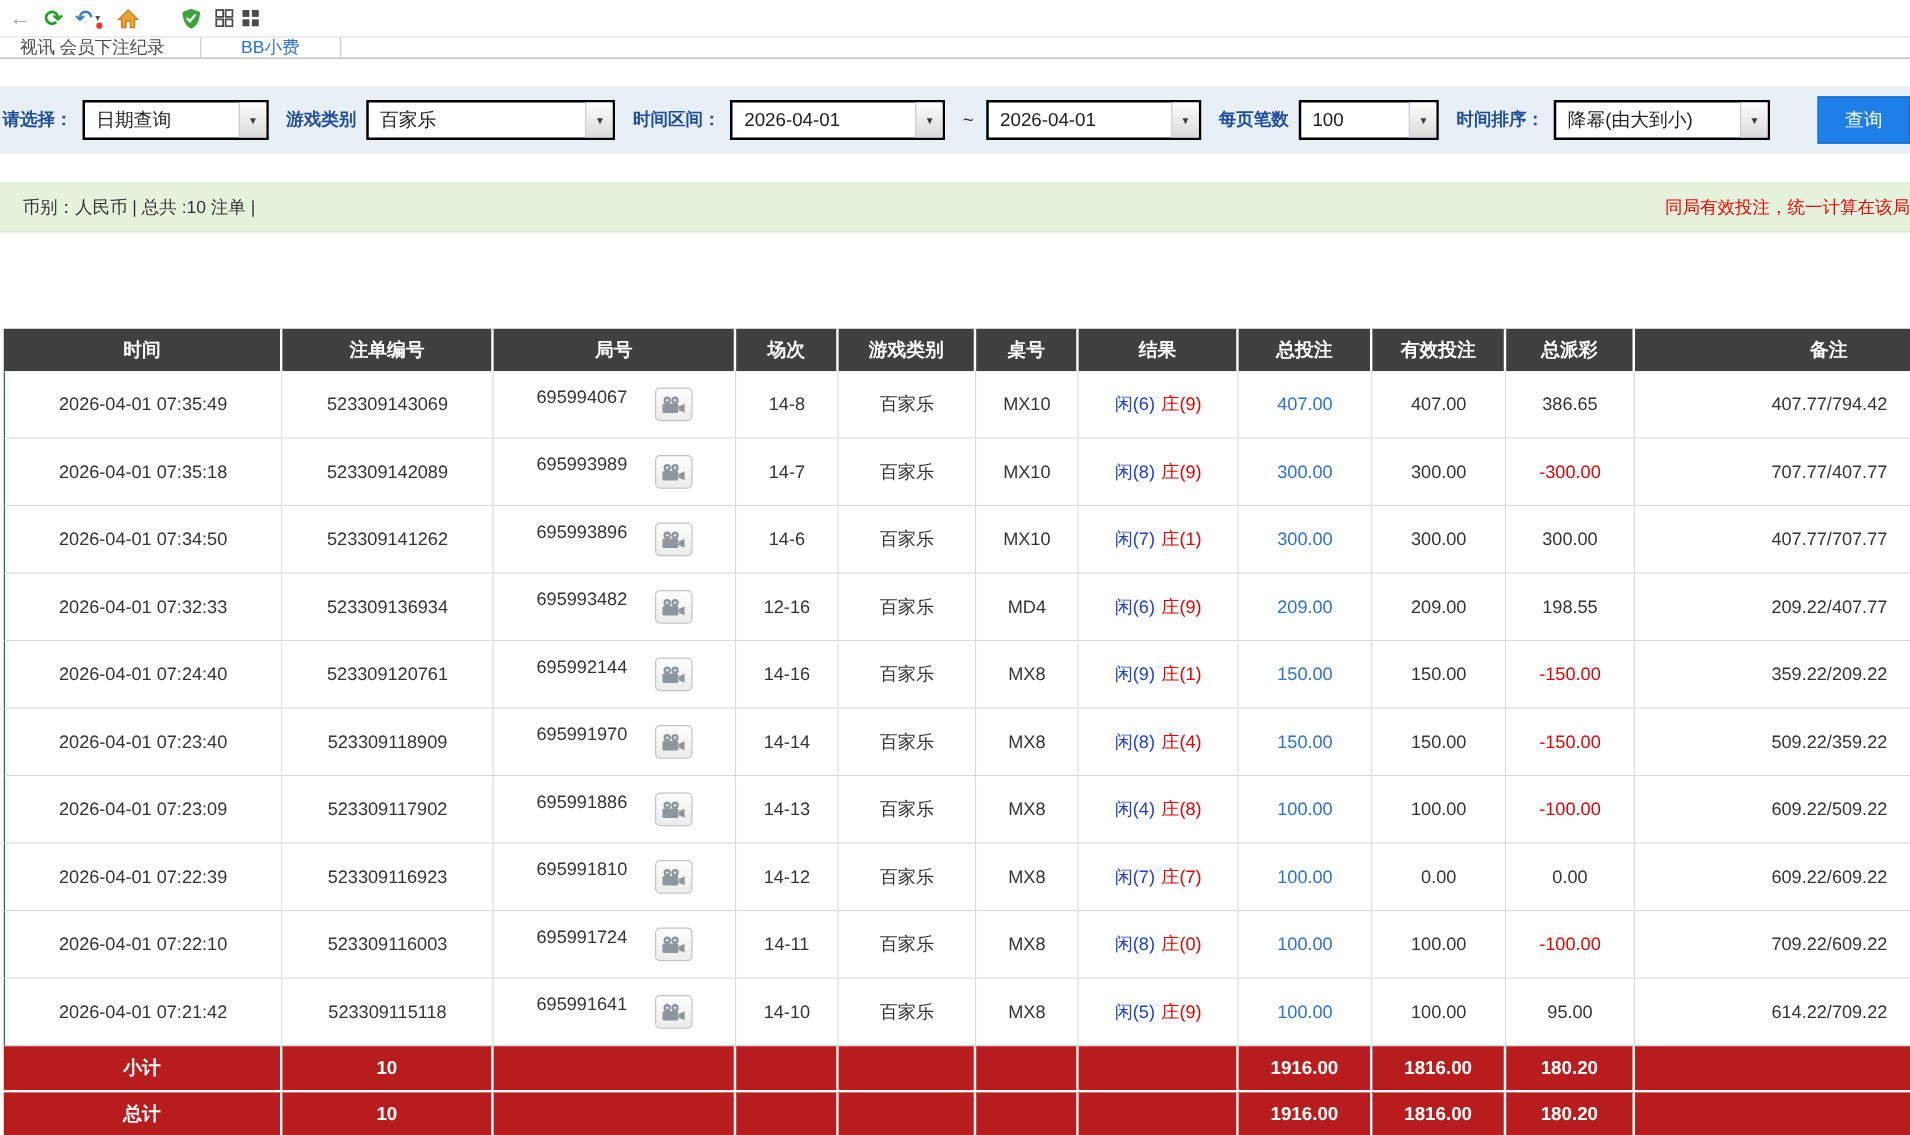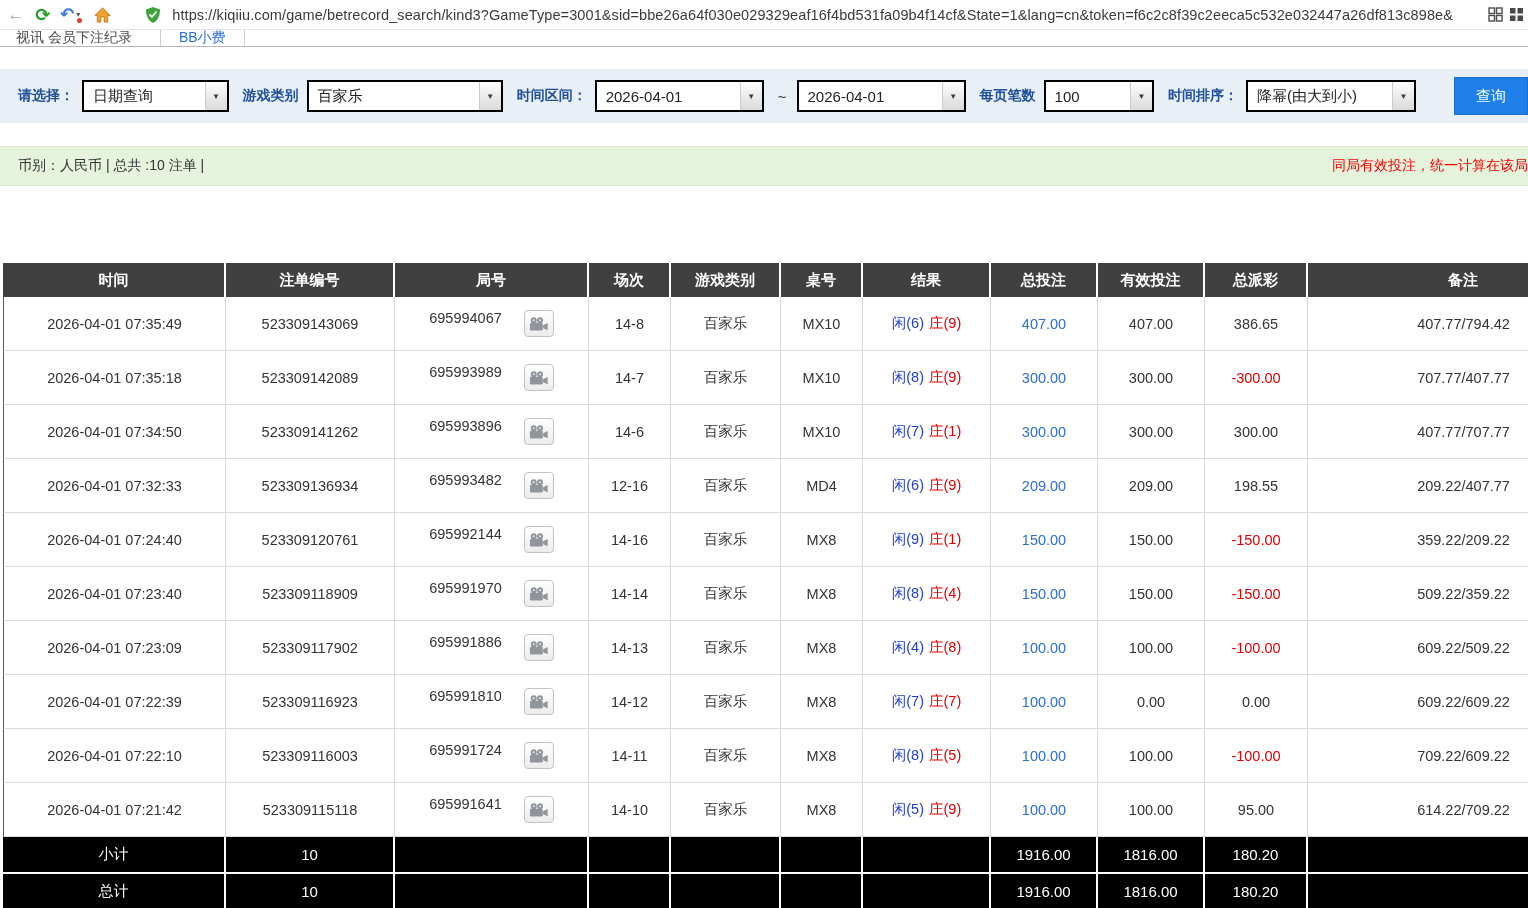--- a/index.html
+++ b/index.html
@@ -33,28 +33,28 @@
 
   
   .tab-bar {
     height: 17px; border-bottom: 1px solid #b7b7b7;
     display: flex; align-items: flex-end; padding-left: 10px;
     overflow: hidden;
   }
   .tab { font-size: 14px; line-height: 17px; padding: 0 6px; cursor: pointer; }
   .tab-records { color: #4a4a4a; }
   .tab-tip {
-    color: #2a70d8; margin-left: 22px; padding: 0 18px;
+    color: #2a70d8; margin-left: 22px; padding: 0 32px;
     border-left: 1px solid #cfcfcf; border-right: 1px solid #cfcfcf;
   }
 
   
   .filter-bar {
     margin-top: 22px; height: 54px; background: #e9eff7;
-    display: flex; align-items: center; padding-left: 18px;
+    display: flex; align-items: center; padding-left: 2px;
     white-space: nowrap;
   }
   .flabel { color: #1d4f9b; font-weight: bold; font-size: 14px; margin-right: 8px; }
   .combo {
     display: inline-flex; height: 32px; background: #fff;
     border: 2px solid #000000; margin-right: 14px; align-items: stretch;
   }
   .combo-value {
     display: flex; align-items: center; padding: 0 9px;
     font-size: 15px; color: #222; flex: 1 1 auto; overflow: hidden;
@@ -94,21 +94,21 @@
     background: #404040; color: #fff; font-size: 15px; font-weight: bold;
     height: 34px; border-right: 2px solid #fff; text-align: center;
   }
   tbody td {
     height: 54px; text-align: center; font-size: 14.5px; color: #333;
     border-right: 1px solid #d9d9d9; border-bottom: 1px solid #d9d9d9;
     background: #fff; overflow: hidden;
   }
   tbody tr td:first-child { border-left: 1px solid #15803d; }
   .sum-row td {
-    background: #000000; color: #fff; font-weight: normal; font-size: 15px;
+    background: #b91c1c; color: #fff; font-weight: bold; font-size: 15px;
     height: 37px; text-align: center;
     border-right: 2px solid #fff; border-bottom: 2px solid #fff;
   }
   .r-player { color: #2040d0; margin-right: 5px; }
   .r-banker { color: #e00000; }
   .bet-link { color: #2a70d8; cursor: pointer; }
   .neg { color: #e00000; }
   .round-cell-inner { display: inline-flex; gap: 22px; }
   .cam-btn {
     width: 30px; height: 27px; border: 1px solid #c3c3c3; border-radius: 4px;
@@ -132,21 +132,20 @@
     <svg width="19" height="18" viewBox="0 0 20 19">
       <path d="M2 10 L10 2 L18 10 L15.5 10 L15.5 17 L11.8 17 L11.8 11.5 L8.2 11.5 L8.2 17 L4.5 17 L4.5 10 Z" fill="#f0a231" stroke="#b97c1f" stroke-width="1"></path>
     </svg>
   </span>
   <span class="url-shield">
     <svg width="16" height="18" viewBox="0 0 16 18">
       <path d="M8 1 L15 3.5 C15 9.5 13 14.5 8 17 C3 14.5 1 9.5 1 3.5 Z" fill="#3ca43c"></path>
       <path d="M4.5 8.5 L7 11 L11.5 5.5" stroke="#fff" stroke-width="1.8" fill="none"></path>
     </svg>
   </span>
-  <div class="url-text">https://kiqiiu.com/game/betrecord_search/kind3?GameType=3001&amp;sid=bbe26a64f030e029329eaf16f4bd531fa09b4f14cf&amp;State=1&amp;lang=cn&amp;token=f6c2c8f39c2eeca5c532e032447a26df813c898e&amp;</div>
   <span class="right-icons">
     <svg width="15" height="15" viewBox="0 0 15 15">
       <rect x="1" y="1" width="5.5" height="5.5" fill="none" stroke="#4a4a4a" stroke-width="1.4"></rect>
       <rect x="8.5" y="1" width="5.5" height="5.5" fill="none" stroke="#4a4a4a" stroke-width="1.4"></rect>
       <rect x="1" y="8.5" width="5.5" height="5.5" fill="none" stroke="#4a4a4a" stroke-width="1.4"></rect>
       <rect x="8.5" y="8.5" width="5.5" height="5.5" fill="none" stroke="#4a4a4a" stroke-width="1.4"></rect>
     </svg>
     <svg width="15" height="15" viewBox="0 0 15 15">
       <rect x="1" y="1" width="5.5" height="5.5" fill="#4a4a4a"></rect>
       <rect x="8.5" y="1" width="5.5" height="5.5" fill="#4a4a4a"></rect>
@@ -507,21 +506,21 @@
             <rect x="1" y="6.8" width="13.4" height="8" rx="1.4" fill="#8f959b"></rect>
             <polygon points="14.8,9.2 19.6,7 19.6,14.6 14.8,12.4" fill="#8f959b"></polygon>
           </svg>
         </span>
       </span>
     </td>
     <td>14-11</td>
     <td>百家乐</td>
     <td>MX8</td>
     <td>
-      <span class="r-player">闲(8)</span><span class="r-banker">庄(5)</span>
+      <span class="r-player">闲(8)</span><span class="r-banker">庄(0)</span>
     </td>
     <td>
       <span class="bet-link">100.00</span>
     </td>
     <td>100.00</td>
     <td class="neg">-100.00</td>
     <td>709.22/609.22</td>
   </tr>
 
   <tr>

